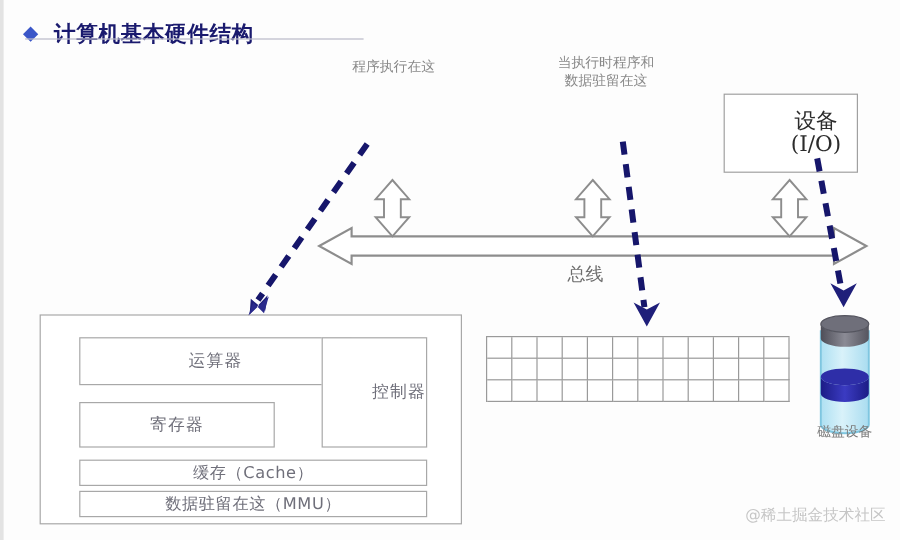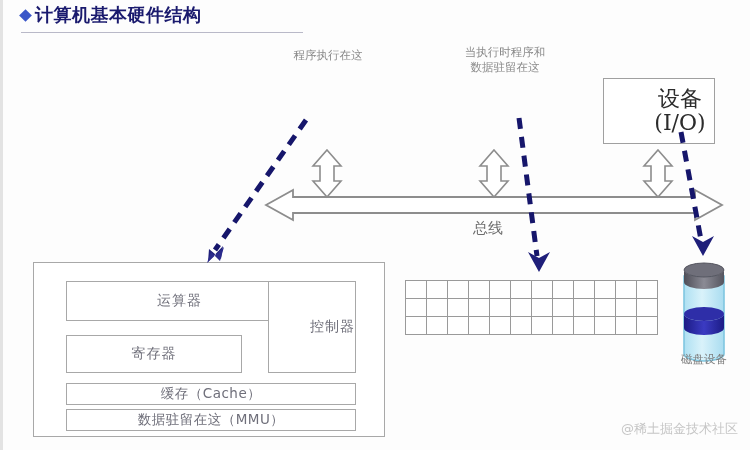--- a/index.html
+++ b/index.html
@@ -16,24 +16,24 @@
     height: 450px;
     background: #fdfdfd;
     overflow: hidden;
     box-sizing: border-box;
     border-left: 3px solid #e3e3e3;
   }
   
   .title-row {
     position: absolute;
     left: 18px;
-    top: 3px;
+    top: 16px;
     display: flex;
     align-items: center;
-    gap: 5px;
+    gap: 15px;
   }
   .diamond {
     width: 9px;
     height: 9px;
     background: #3a56c8;
     transform: rotate(45deg);
     display: block;
   }
   .title-text {
     font-size: 18px;
@@ -71,21 +71,21 @@
     box-sizing: border-box;
     display: flex;
     align-items: center;
     justify-content: center;
     text-align: center;
     color: #2c2c2c;
     font-size: 21px;
     line-height: 1.08;
     font-family: "DejaVu Serif", "Liberation Serif", serif;
   }
-  .comp-box.two-line { font-size: 22px; padding-left: 42px; }
+  .comp-box.two-line { font-size: 18px; padding-left: 42px; }
 
   
   #overlay {
     position: absolute;
     left: 0;
     top: 0;
     width: 750px;
     height: 450px;
     pointer-events: none;
   }
@@ -193,21 +193,21 @@
     <span>设备</span>
     <span>(I/O)</span>
   </div>
 
   <div class="bus-label" style="left:470px; top:219px;">总线</div>
 
   <div class="cpu-panel">
     <div class="unit" style="left:32px; top:18px; width:227px; height:40px;">
       <span>运算器</span>
     </div>
-    <div class="unit" style="left:32px; top:72px; width:176px; height:38px;">
+    <div class="unit" style="left:32px; top:72px; width:163px; height:38px;">
       <span>寄存器</span>
     </div>
     <div class="unit" style="left:234px; top:18px; width:88px; height:92px;justify-content:flex-end;">
       <span>控制器</span>
     </div>
     <div class="unit wide-label" style="left:32px; top:120px; width:290px; height:22px;">
       <span>缓存（Cache）</span>
     </div>
     <div class="unit wide-label" style="left:32px; top:146px; width:290px; height:22px;">
       <span>数据驻留在这（MMU）</span>

